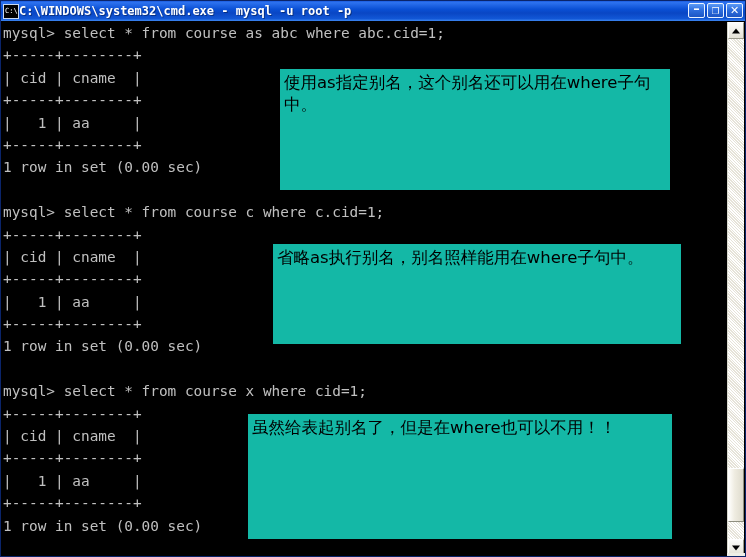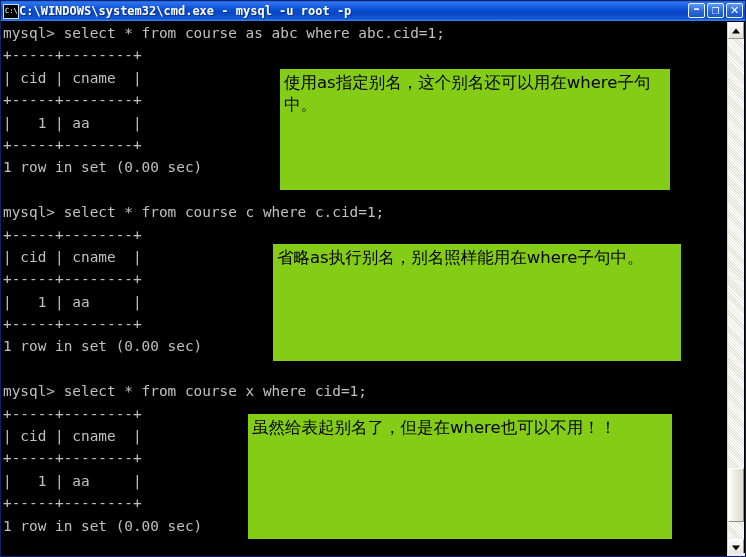--- a/index.html
+++ b/index.html
@@ -108,40 +108,40 @@
     font-size: 14.4px;
     line-height: 22.4px;
     white-space: pre;
     letter-spacing: 0px;
   }
   #console-text .line { height: 22.4px; }
 
   
   .callout {
     position: absolute;
-    background: #84cc16;
+    background: #14b8a6;
     color: #000000;
     box-sizing: border-box;
     overflow: hidden;
     font-family: "DejaVu Sans", "Liberation Sans", sans-serif;
     font-size: 16.5px;
     line-height: 22px;
     padding: 3px 2px 12px 4px;
   }
   #callout-1 {
     left: 278px;
     top: 47px;
     width: 390px;
     height: 121px;
   }
   #callout-2 {
     left: 271px;
     top: 222px;
     width: 408px;
-    height: 117px;
+    height: 100px;
   }
   #callout-3 {
     left: 246px;
     top: 392px;
     width: 424px;
     height: 125px;
   }
   .callout .ctext {
     display: block;
     white-space: pre-wrap;

